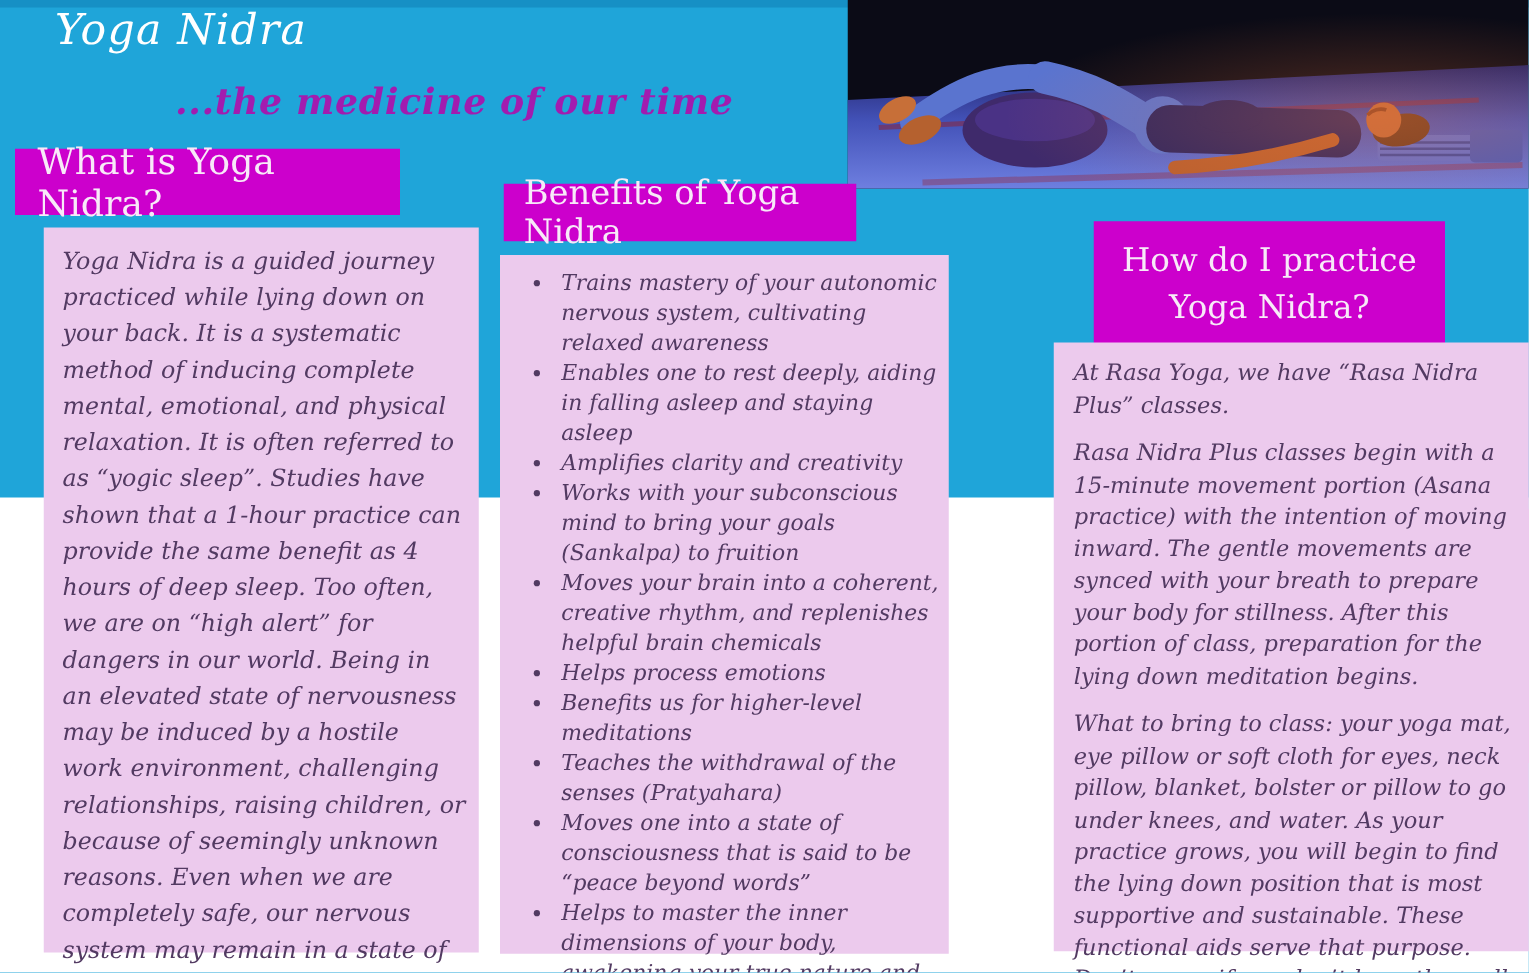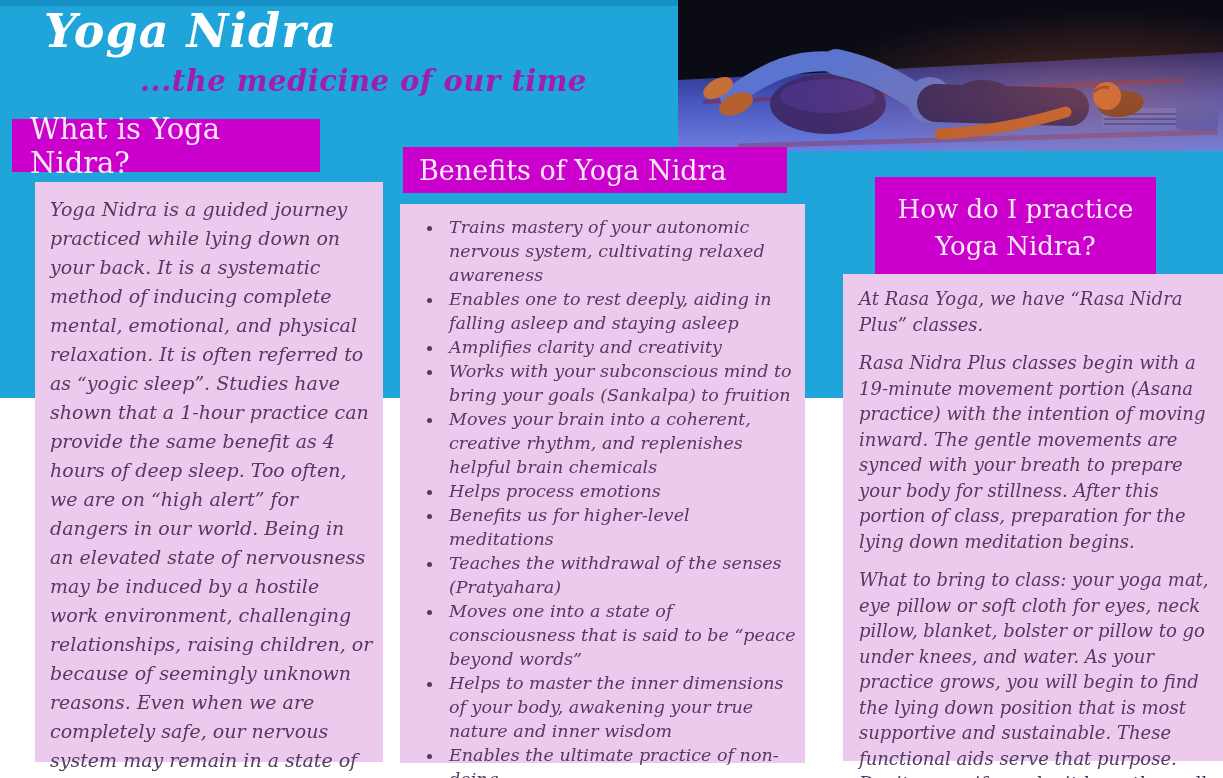--- a/index.html
+++ b/index.html
@@ -6,50 +6,50 @@
   body {
     width:1223px; height:778px; position:relative; overflow:hidden;
     background:#ffffff;
     font-family:"DejaVu Serif", serif;
   }
   .cyan-band { position:absolute; left:0; top:0; width:1223px; height:398px; background:#1fa5d9; }
   .top-edge  { position:absolute; left:0; top:0; width:1223px; height:6px; background:#0f7fb5; opacity:.55; }
 
   .title {
     position:absolute; left:44px; top:4px;
-    font-style:italic; font-weight:bold; font-size:46px; letter-spacing:1px;
+    font-style:italic; font-weight:normal; font-size:34px; letter-spacing:1px;
     color:#ffffff;
   }
   .subtitle {
     position:absolute; left:140px; top:64px;
     font-style:italic; font-weight:bold; font-size:29px; letter-spacing:.5px;
     color:#a21caf;
   }
 
   .photo-wrap { position:absolute; left:678px; top:0; width:545px; height:151px; }
 
   .heading-box {
     position:absolute; background:#cc00cc; color:#f8e9f8;
     display:flex; align-items:center; box-sizing:border-box;
   }
   #what-box     { left:12px;  top:119px; width:308px; height:53px; font-size:29px; padding-left:18px;align-items:center; }
-  #benefits-box { left:403px; top:147px; width:384px; height:46px; font-size:27px; padding-left:16px; }
+  #benefits-box { left:403px; top:147px; width:282px; height:46px; font-size:27px; padding-left:16px; }
   #how-box      { left:875px; top:177px; width:281px; height:102px; font-size:26px;
                   justify-content:center; text-align:center; line-height:37px; padding:0 10px; }
 
   .pink-box {
     position:absolute; background:#eccaed; color:#523a62;
     font-style:italic; box-sizing:border-box;
   }
   #what-body {
     left:35px; top:182px; width:348px; height:580px;
     padding:13px 10px 0 15px; font-size:19px; line-height:29px;
   }
   #benefits-body {
-    left:400px; top:204px; width:405px; height:559px;
+    left:400px; top:204px; width:359px; height:559px;
     padding:11px 6px 0 0; font-size:17.5px; line-height:24px;
   }
   #benefits-body ul { margin:0; padding-left:44px; }
   #benefits-body li { padding-left:5px; }
   #how-body {
     left:843px; top:274px; width:391px; height:487px;
     padding:12px 12px 0 16px; font-size:18px; line-height:25.5px;
   }
   #how-body p { margin:0 0 13px 0; }
 </style>
@@ -131,15 +131,15 @@
       <li>Benefits us for higher-level meditations</li>
       <li>Teaches the withdrawal of the senses (Pratyahara)</li>
       <li>Moves one into a state of consciousness that is said to be “peace beyond words”</li>
       <li>Helps to master the inner dimensions of your body, awakening your true nature and inner wisdom</li>
       <li>Enables the ultimate practice of non-doing</li>
     </ul>
 </div>
 
 <div class="pink-box" id="how-body">
     <p>At Rasa Yoga, we have “Rasa Nidra Plus” classes.</p>
-    <p>Rasa Nidra Plus classes begin with a 19-minute movement portion (Asana practice) with the intention of moving inward. The gentle movements are synced with your breath to prepare your body for stillness. After this portion of class, preparation for the lying down meditation begins.</p>
+    <p>Rasa Nidra Plus classes begin with a 15-minute movement portion (Asana practice) with the intention of moving inward. The gentle movements are synced with your breath to prepare your body for stillness. After this portion of class, preparation for the lying down meditation begins.</p>
     <p>What to bring to class: your yoga mat, eye pillow or soft cloth for eyes, neck pillow, blanket, bolster or pillow to go under knees, and water. As your practice grows, you will begin to find the lying down position that is most supportive and sustainable. These functional aids serve that purpose. Don’t worry if you don’t have them all, just come experience this class, and you’ll learn how to build your “Nidra nest” over time.</p>
   </div>
 
 </body></html>

